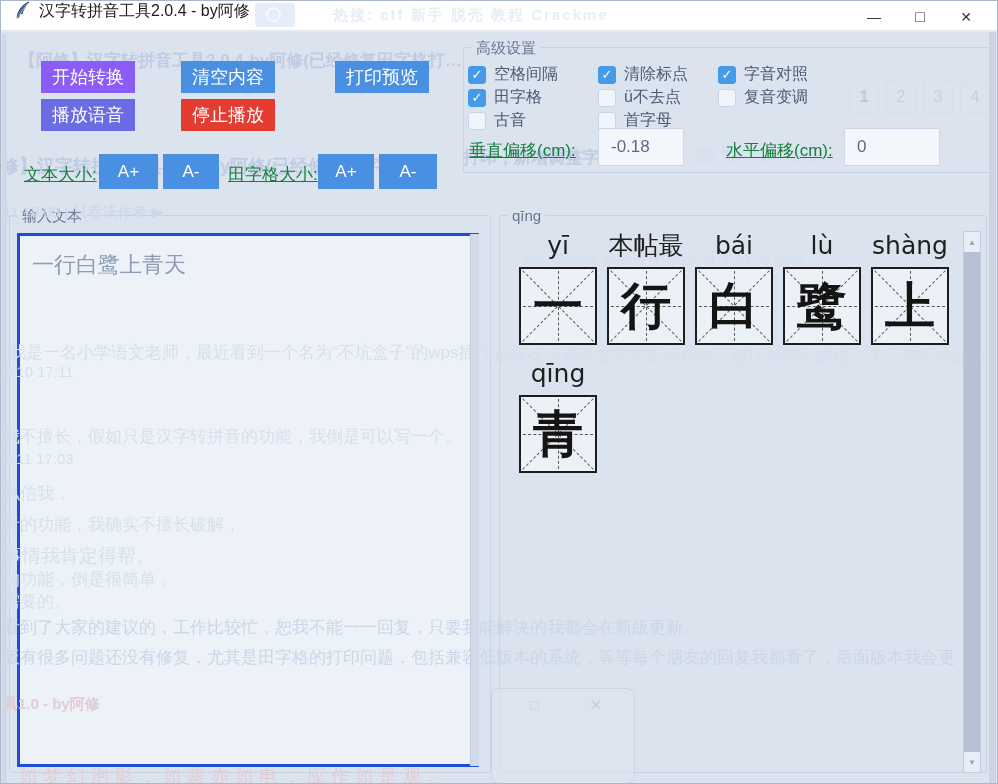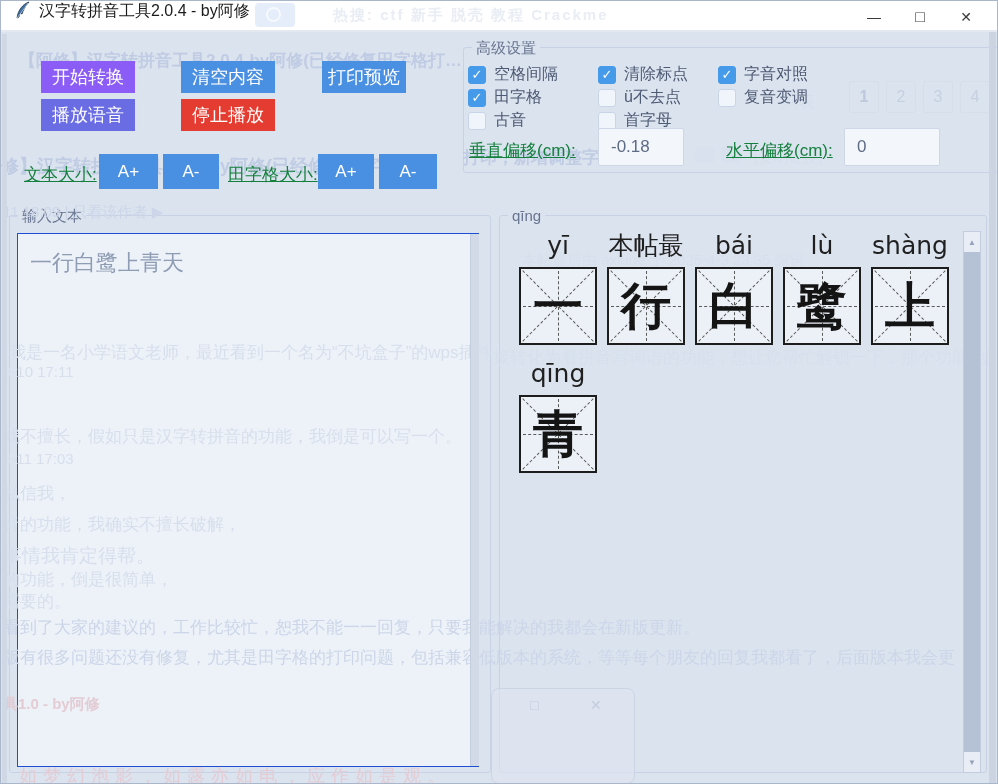--- a/index.html
+++ b/index.html
@@ -59,21 +59,21 @@
   .chk.checked .box { background:#459ae9; border-color:#459ae9; }
   .chk.checked .box::after { content:"✓"; position:absolute; left:0; top:0; width:100%; height:100%;
     color:#fff; font-size:13px; font-weight:bold; display:flex; align-items:center; justify-content:center; }
   .chk .lbl { margin-left:8px; font-size:16px; color:#4d5a73; white-space:nowrap; }
   
   .field-label { position:absolute; z-index:6; font-size:17px; color:#15803d; white-space:nowrap;text-decoration:underline; }
   .text-input { position:absolute; z-index:6; background:#f3f6fb; border:1px solid #cdd7e7;
     font-size:17px; color:#5e6b85; padding:0 12px; font-family:inherit; border-radius:2px; }
   
   .input-textarea { position:absolute; left:16px; top:232px; width:462px; height:534px; z-index:2;
-    background:#edf2f9; border:1px solid #1d4ed8; resize:none; outline:none;
+    background:#edf2f9; border:3px solid #1d4ed8; resize:none; outline:none;
     font-family:inherit; font-size:22px; color:#8e9cb4; padding:14px 12px; overflow:hidden; }
   .ta-scroll { position:absolute; left:469px; top:233px; width:9px; height:532px; z-index:4;
     background:#d2dae7; border-left:1px solid #c2cddd; }
   
   .py-wrap { position:absolute; left:518px; top:228px; width:442px; display:flex; flex-wrap:wrap;
     column-gap:10px; row-gap:12px; z-index:6; }
   .py-item { width:78px; }
   .py { height:38px; line-height:34px; text-align:center; font-size:25px; font-weight:500; color:#1f1f1f;
     font-family:"DejaVu Sans","Liberation Sans",sans-serif; }
   .tzg { position:relative; width:78px; height:78px; border:2px solid #1d1d1d; background:#ecf1f8; }
@@ -142,21 +142,21 @@
   <div class="ghost g-b2" style="left:2px;top:645px;font-size:17px;width:996px;overflow:hidden">版有很多问题还没有修复，尤其是田字格的打印问题，包括兼容低版本的系统，等等每个朋友的回复我都看了，后面版本我会更</div>
   <div class="ghost g-pink" style="left:2px;top:694px;font-size:15px;font-weight:bold">具1.0 - by阿修</div>
   <div class="ghost-win">
       <span style="left:38px">□</span>
       <span style="left:98px">✕</span>
     </div>
   <div class="ghost g-pink" style="left:18px;top:763px;font-size:18px;letter-spacing:6px">如梦幻泡影，如露亦如电，应作如是观。</div>
 
   <button class="btn btn-green" style="left:40px;top:60px;width:94px;height:32px">开始转换</button>
   <button class="btn btn-blue" style="left:180px;top:60px;width:94px;height:32px">清空内容</button>
-  <button class="btn btn-blue" style="left:321px;top:60px;width:84px;height:32px">打印预览</button>
+  <button class="btn btn-blue" style="left:334px;top:60px;width:94px;height:32px">打印预览</button>
   <button class="btn btn-purple" style="left:40px;top:98px;width:94px;height:32px">播放语音</button>
   <button class="btn btn-red" style="left:180px;top:98px;width:94px;height:32px">停止播放</button>
 
   <div class="groupbox" style="left:462px;top:46px;width:588px;height:126px">
     <div class="legend">高级设置</div>
   </div>
 
   <div class="chk checked" style="left:467px;top:63px">
       <span class="box"></span>
       <span class="lbl">空格间隔</span>

